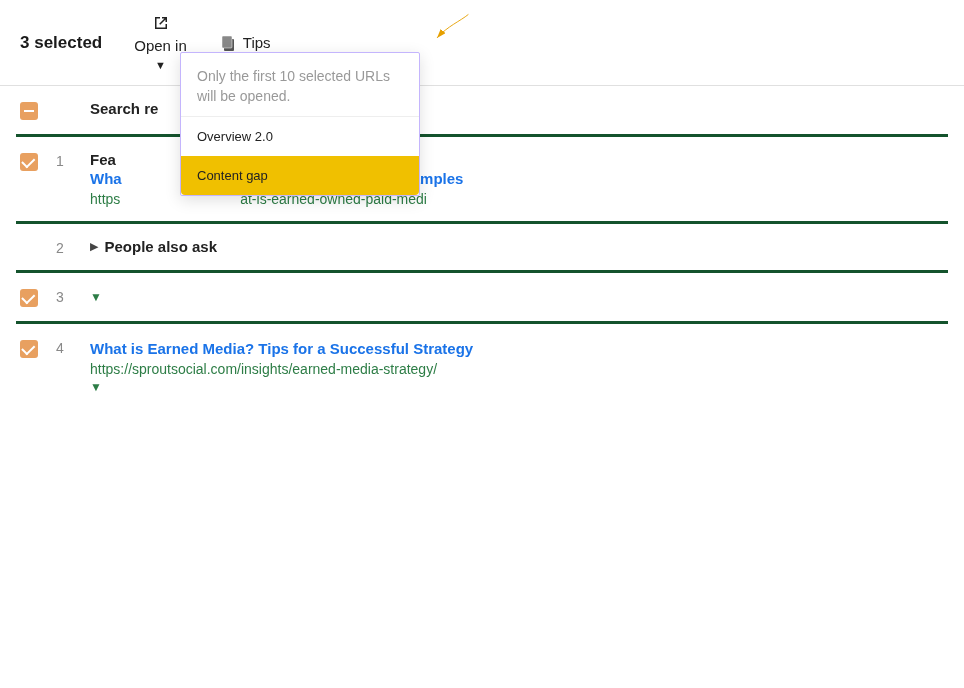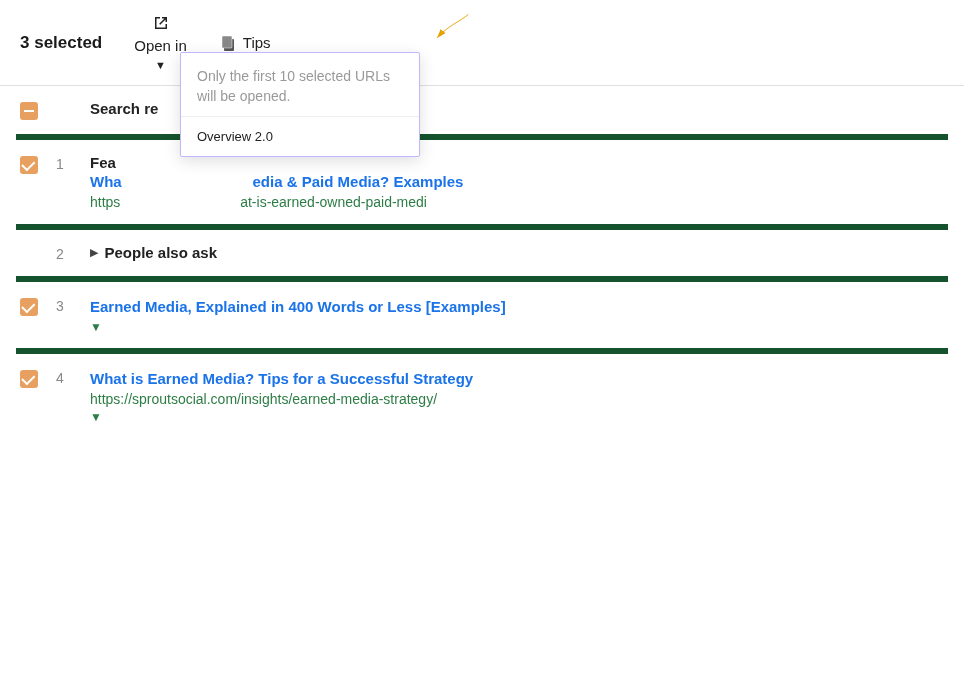--- a/index.html
+++ b/index.html
@@ -107,21 +107,21 @@
 
     
     .results-list {
       padding: 0 16px;
     }
 
     .row {
       display: flex;
       align-items: flex-start;
       padding: 14px 4px;
-      border-bottom: 6px solid #14532d;
+      border-bottom: 3px solid #14532d;
       gap: 14px;
     }
 
     .row:last-child {
       border-bottom: none;
     }
 
     .checkbox-area {
       width: 22px;
       display: flex;
@@ -254,20 +254,21 @@
         <marker id="arrowhead" markerWidth="10" markerHeight="7" refX="10" refY="3.5" orient="auto">
           <polygon points="0 0, 10 3.5, 0 7" fill="#e6a000"></polygon>
         </marker>
       </defs>
       <path d="M 430 55 C 400 80, 350 100, 310 145" stroke="#e6a000" stroke-width="3.5" fill="none" marker-end="url(#arrowhead)"></path>
     </svg>
 
     <div class="dropdown-container">
       <div class="dropdown-notice">Only the first 10 selected URLs will be opened.</div>
       <div class="dropdown-item">Overview 2.0</div>
+      <div class="dropdown-item highlighted">Content gap</div>
     </div>
   </div>
 
   <div class="results-list">
 
     <div class="row">
       <div class="checkbox-area">
         <div class="checkbox-indeterminate"></div>
       </div>
       <div class="row-number"></div>
@@ -299,21 +300,20 @@
         <span class="row-title">People also ask</span>
       </div>
     </div>
 
     <div class="row">
       <div class="checkbox-area">
         <div class="checkbox-checked"></div>
       </div>
       <div class="row-number">3</div>
       <div class="row-content">
-        <a class="row-link-title">Earned Media, Explained in 400 Words or Less [Examples]</a>
         <span class="row-dropdown-arrow">▼</span>
       </div>
     </div>
 
     <div class="row">
       <div class="checkbox-area">
         <div class="checkbox-checked"></div>
       </div>
       <div class="row-number">4</div>
       <div class="row-content">

